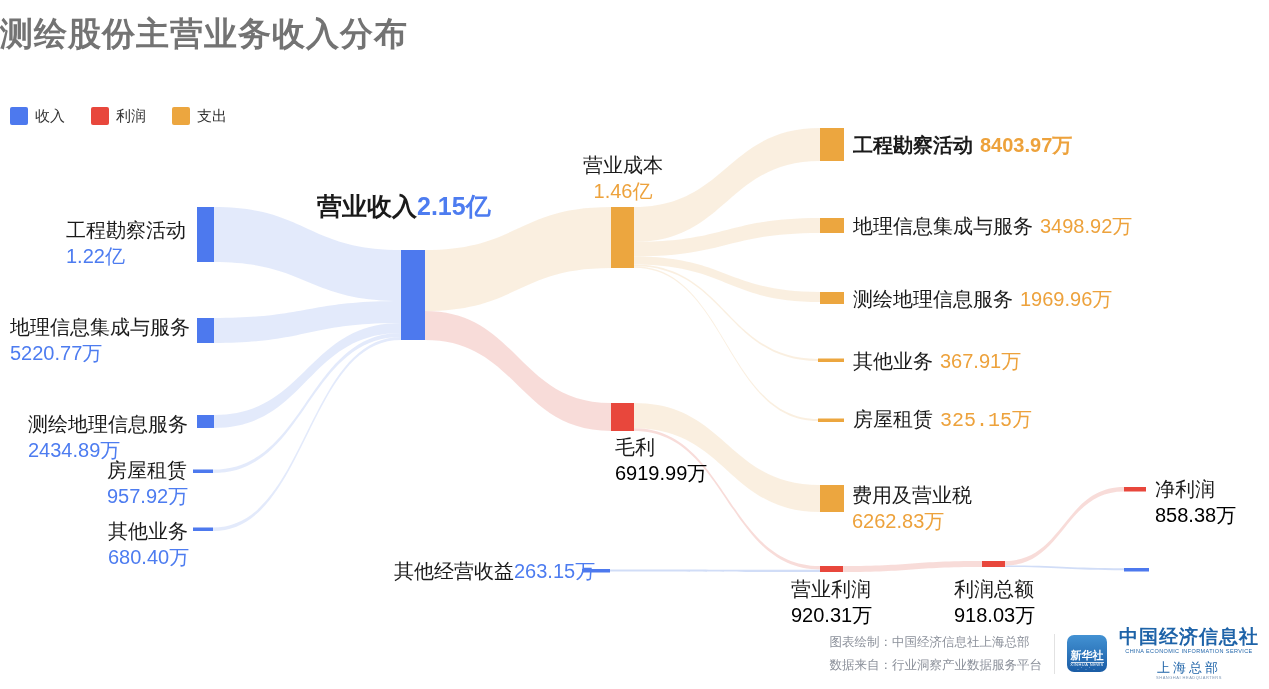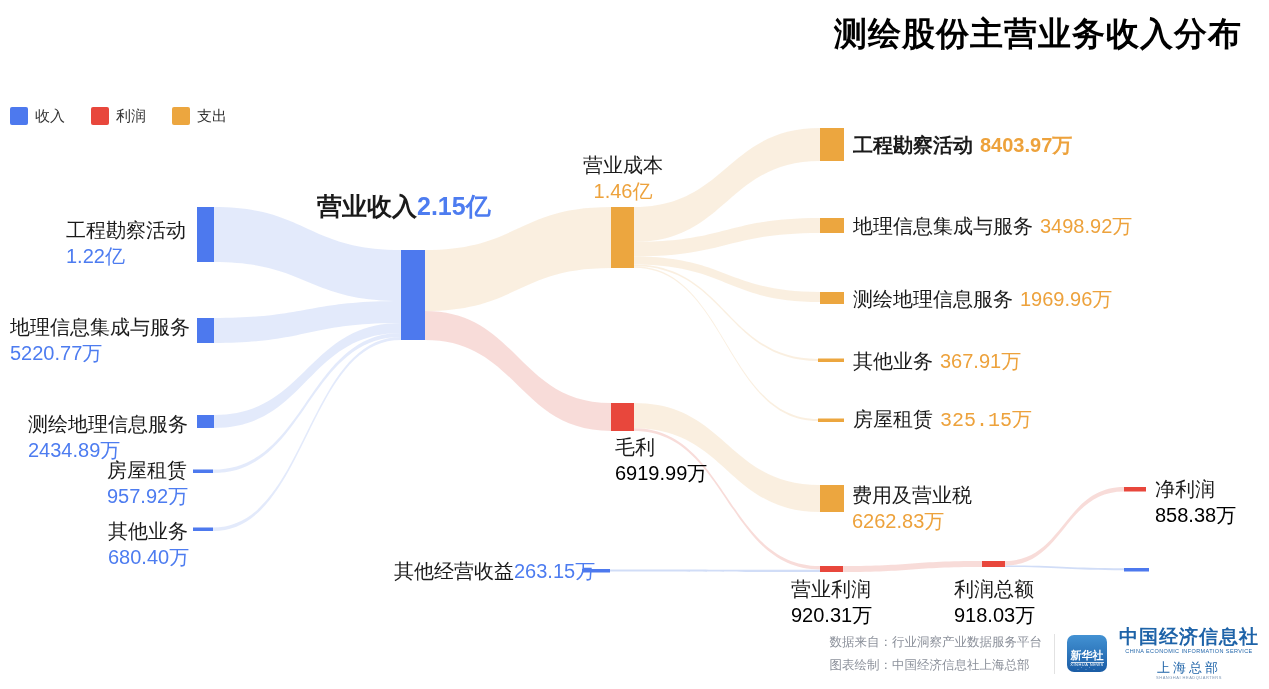--- a/index.html
+++ b/index.html
@@ -1,22 +1,22 @@
 <!DOCTYPE html>
 <html><head>
 <meta charset="utf-8">
 <style>
   html,body{margin:0;padding:0;background:#fff;}
   .canvas{
     position:relative;width:1269px;height:689px;overflow:hidden;background:#ffffff;
     font-family:"Liberation Sans","DejaVu Sans",sans-serif;
   }
   .title{
-    position:absolute;top:12px;left:0;width:1242px;text-align:right;
-    font-size:33px;font-weight:700;color:#000000;letter-spacing:1px;
+    position:absolute;top:12px;left:0;width:1242px;text-align:left;
+    font-size:33px;font-weight:700;color:#737373;letter-spacing:1px;
   }
   .legend{position:absolute;left:10px;top:107px;display:flex;gap:26px;align-items:center;}
   .legend-item{display:flex;align-items:flex-start;gap:7px;font-size:15px;color:#333;}
   .swatch{width:18px;height:18px;border-radius:2px;display:inline-block;}
   .sw-blue{background:#4d79ee;} .sw-red{background:#e8473c;} .sw-orange{background:#eca63f;}
   svg.sankey{position:absolute;left:0;top:0;}
   .lbl{position:absolute;font-size:20px;line-height:26px;color:#1a1a1a;white-space:nowrap;}
   .inline-lbl span{display:inline;}
   .v-blue{color:#4d7cf0;} .v-orange{color:#eda23c;} .v-red{color:#000000;}
   .center-lbl{font-size:25px;font-weight:700;line-height:28px;}
@@ -188,22 +188,22 @@
   </div>
 
   <div class="lbl" style="left:1155px;top:476px;">
     <div>净利润</div>
     <div class="v-red">858.38万</div>
   </div>
 
 
   <div class="footer">
     <div class="src">
+      <div>图表绘制：中国经济信息社上海总部</div>
       <div>数据来自：行业洞察产业数据服务平台</div>
-      <div>图表绘制：中国经济信息社上海总部</div>
     </div>
     <div class="fdivider"></div>
     <div class="xh-logo">
       <div class="xh-name">新华社</div>
       <div class="xh-sub">XINHUA NEWS</div>
       <div class="xh-dots">·˙·˙·</div>
     </div>
     <div class="org">
       <div class="org-name">中国经济信息社</div>
       <div class="org-eng">CHINA ECONOMIC INFORMATION SERVICE</div>

